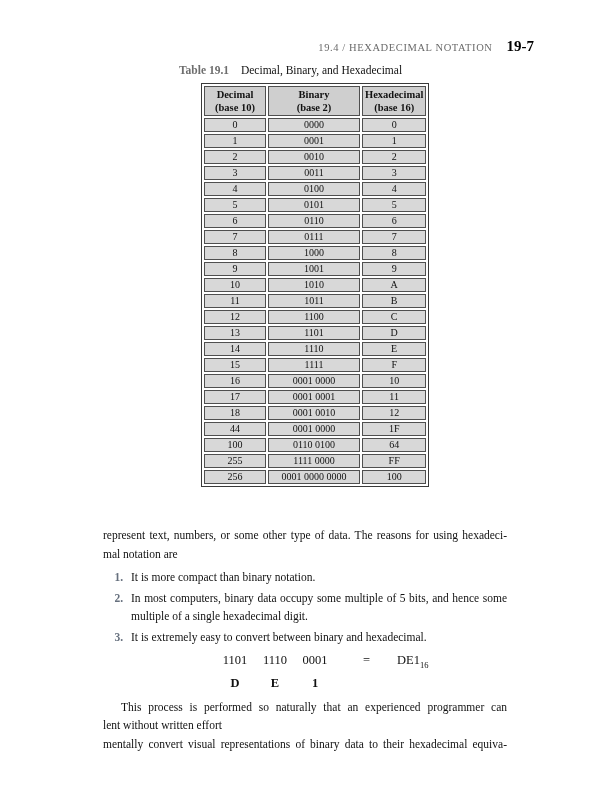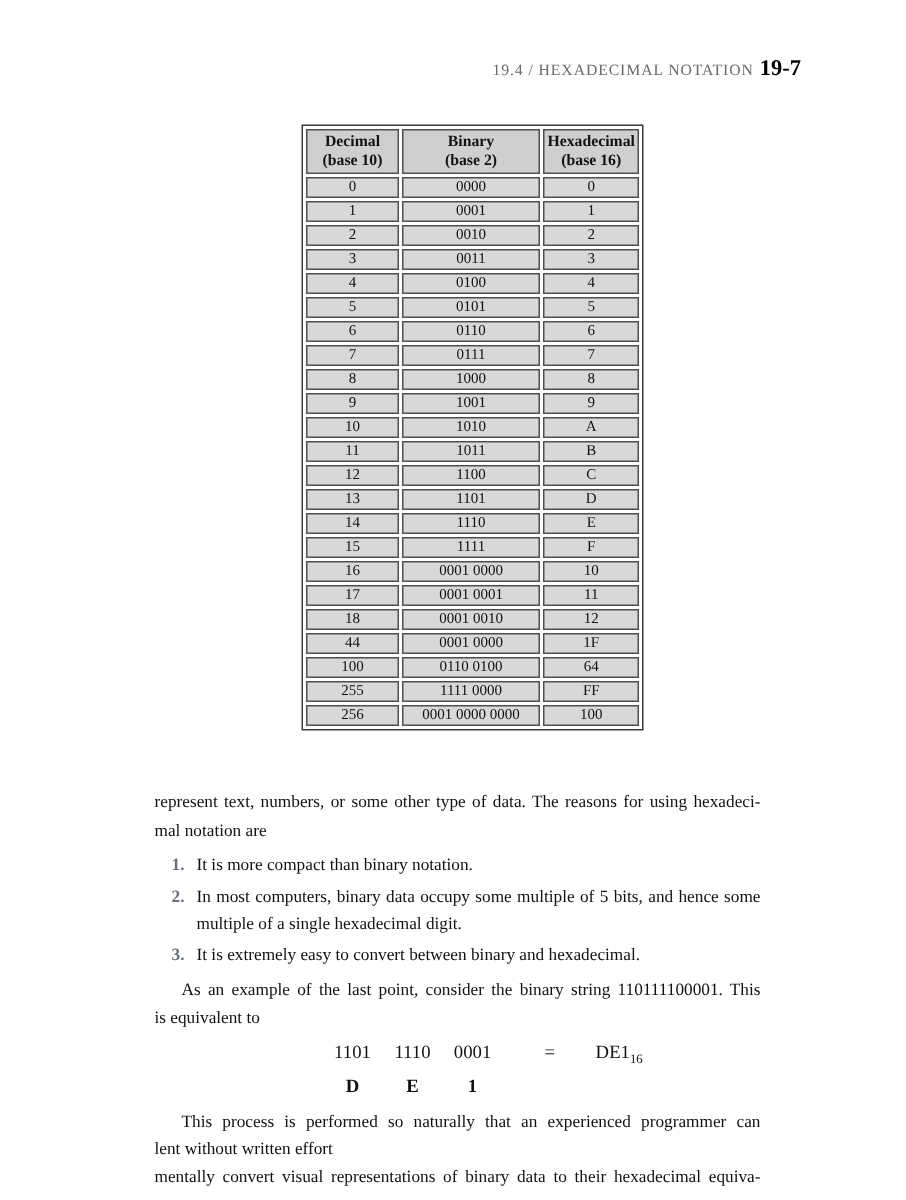--- a/index.html
+++ b/index.html
@@ -22,20 +22,21 @@
   }
   .rh-section {
     font-size: 10.5px;
     letter-spacing: 0.6px;
     color: #6a6a6a;
   }
   .rh-pagenum {
     font-size: 15px;
     font-weight: bold;
     color: #000;
+    margin-left: 10px;
   }
 
   
   .table-caption {
     position: absolute;
     top: 64px;
     left: 179px;
     font-size: 11.5px;
     white-space: nowrap;
   }
@@ -114,20 +115,24 @@
 </head>
 <body>
 
 <div class="page">
 
   <div class="running-head">
     <span class="rh-section">19.4 / HEXADECIMAL NOTATION</span>
     <span class="rh-pagenum">19-7</span>
   </div>
 
+  <div class="table-caption">
+    <span class="cap-label">Table 19.1</span>
+    <span class="cap-text">Decimal, Binary, and Hexadecimal</span>
+  </div>
 
   <table class="hex-table">
     <colgroup>
       <col class="col-dec">
         <col class="col-bin">
         <col class="col-hex">
     </colgroup>
     <thead>
       <tr>
           <th>
@@ -282,24 +287,20 @@
             <div class="line">multiple of a single hexadecimal digit.</div>
           </div>
         </div>
         <div class="list-item">
           <span class="li-num">3.</span>
           <div class="li-lines">
             <div class="line">It is extremely easy to convert between binary and hexadecimal.</div>
           </div>
         </div>
       </div>
-    <div class="para2">
-        <div class="line j ind">As an example of the last point, consider the binary string 110111100001. This</div>
-        <div class="line">is equivalent to</div>
-      </div>
 
     <div class="eq">
       <div class="eq-row">
           <span class="eq-g">1101</span>
           <span class="eq-g">1110</span>
           <span class="eq-g">0001</span>
           <span class="eq-equals">=</span>
           <span class="eq-result">DE1<sub>16</sub></span>
         </div>
       <div class="eq-row eq-row2">

